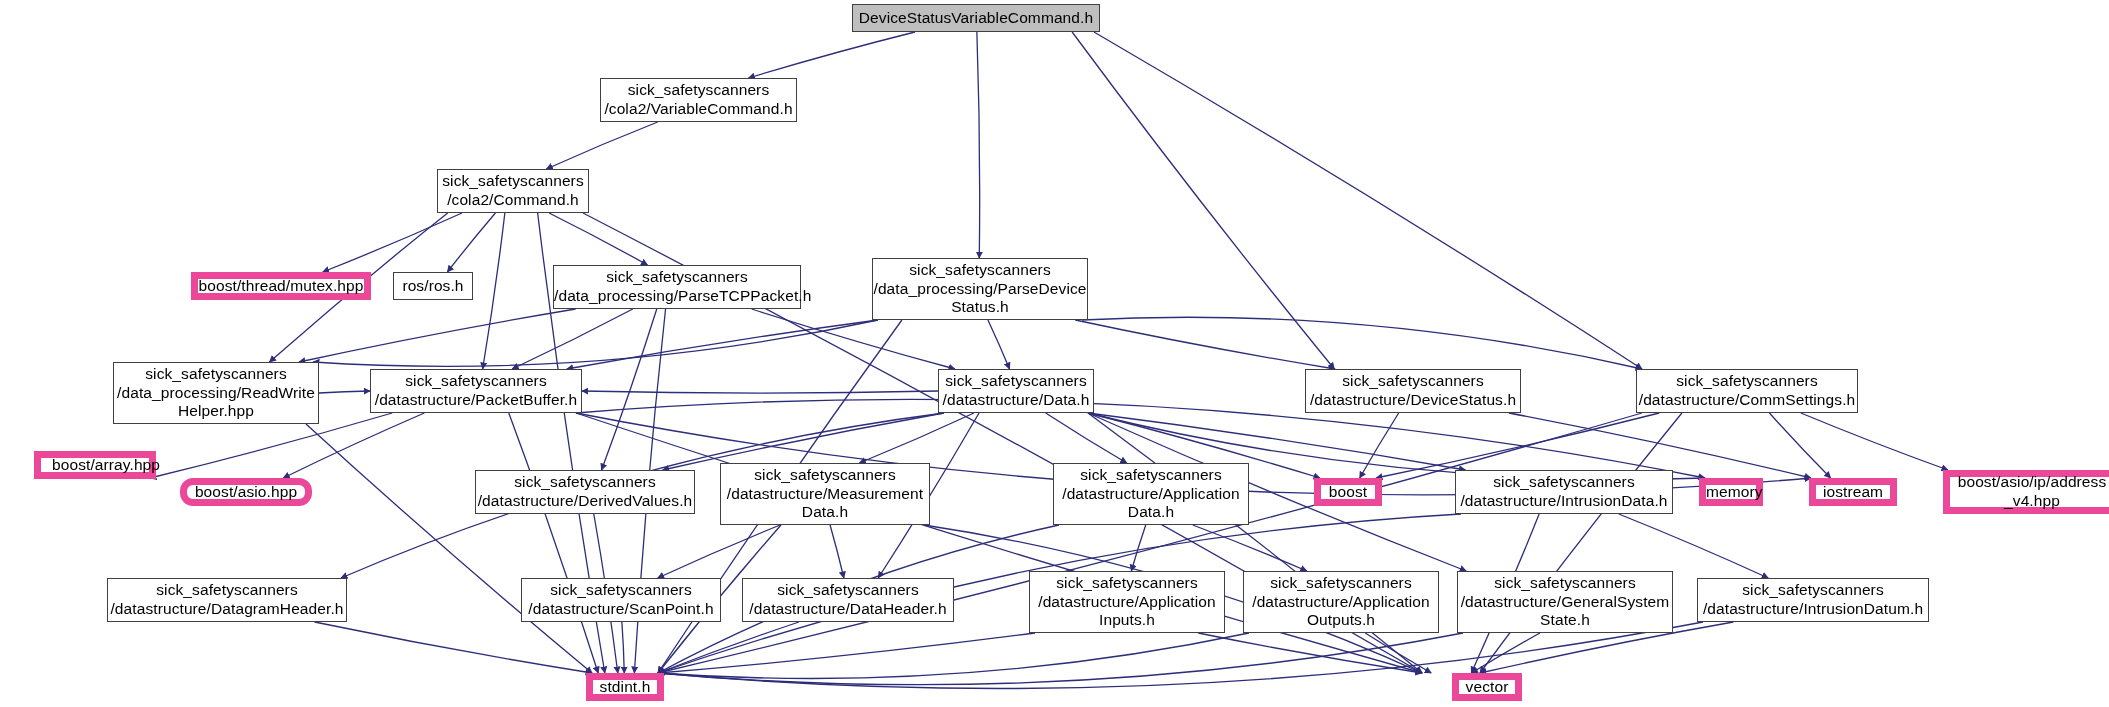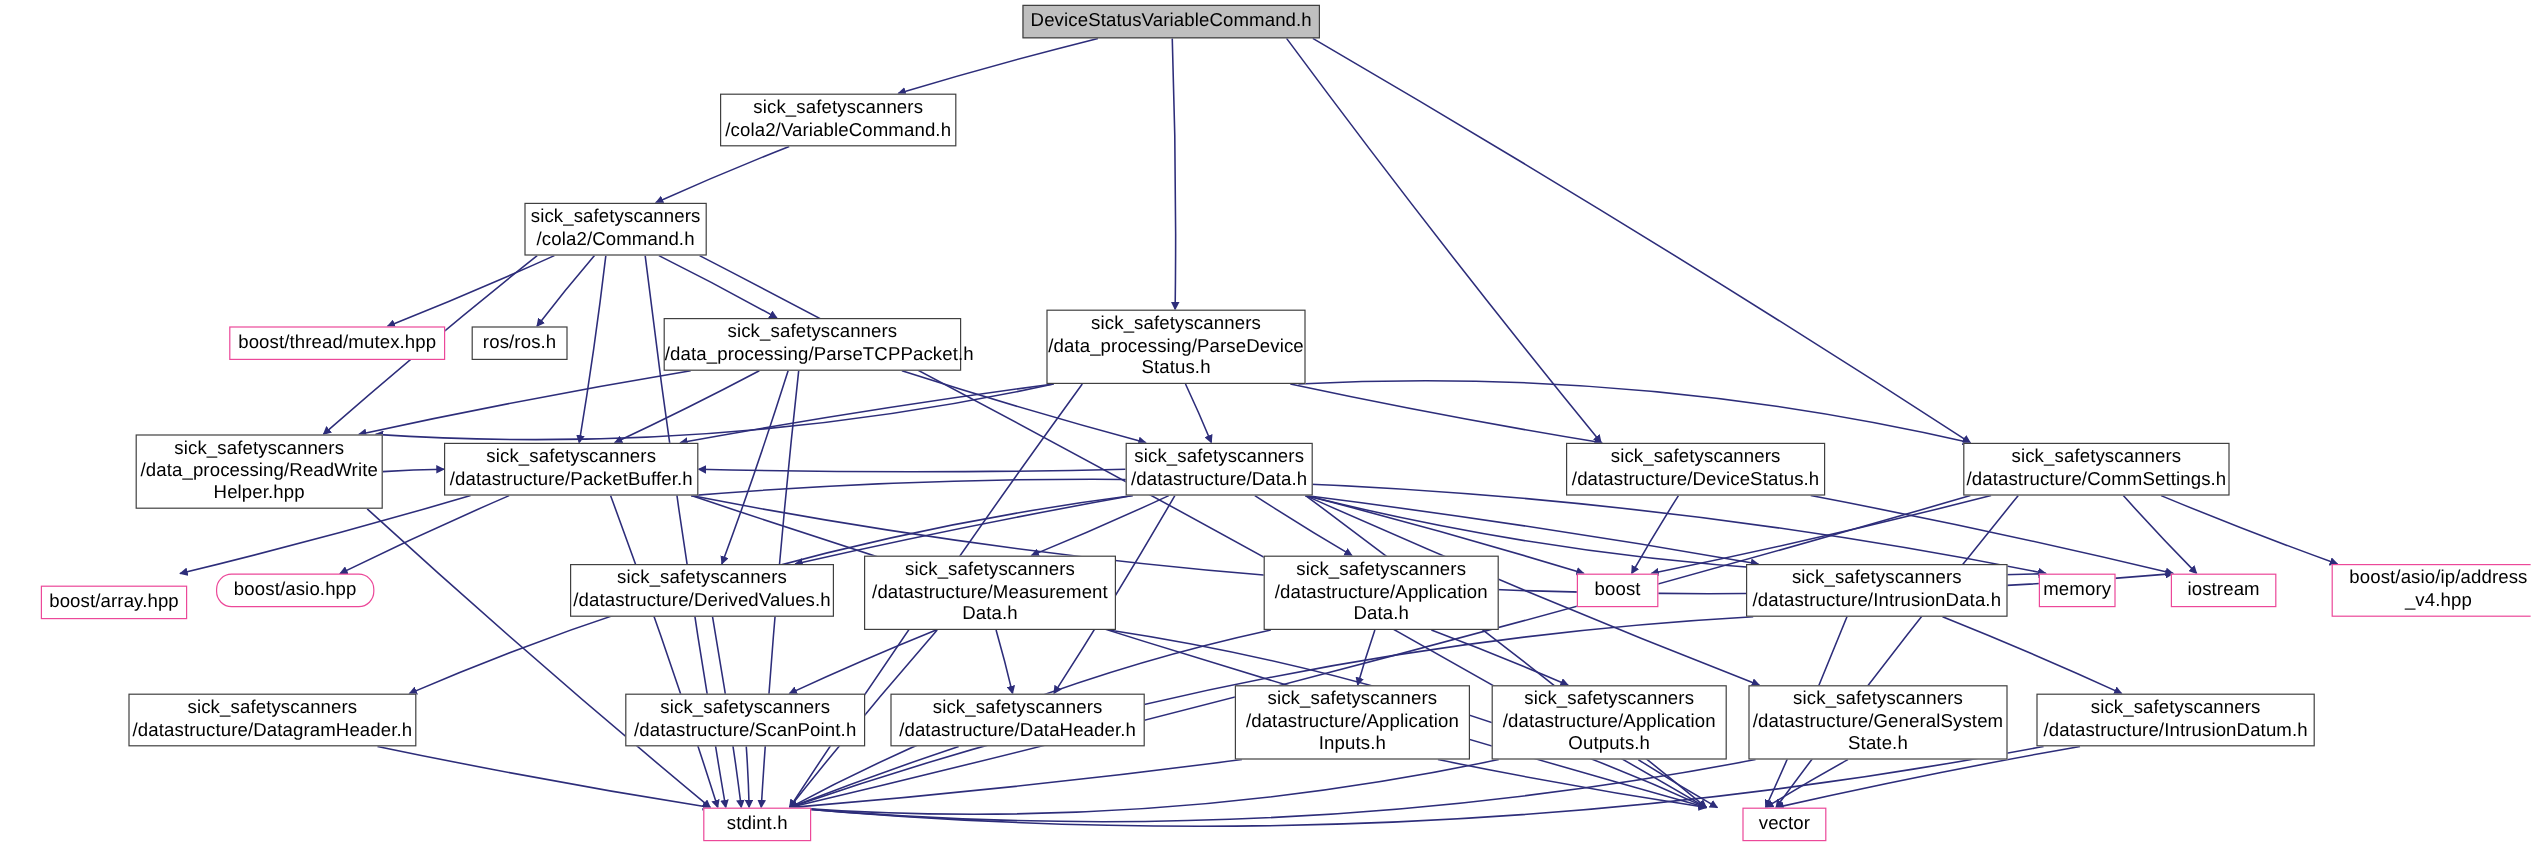--- a/index.html
+++ b/index.html
@@ -30,21 +30,21 @@
     justify-content: center;
     text-align: center;
     background: #ffffff;
     color: #000000;
     font-size: 15.5px;
     line-height: 1.22;
     white-space: pre;
     letter-spacing: 0.1px;
   }
   .node.sys {
-    border: 1px solid #ec4899;
+    border: 7px solid #ec4899;
   }
   .node.local {
     border: 1px solid #404040;
   }
   .node.root {
     border: 1px solid #404040;
     background: #bfbfbf;
   }
   .node .lbl { display: block; width: 100%; }
 </style>
@@ -149,21 +149,21 @@
 /data_processing/ReadWrite
 Helper.hpp</span></div>
       <div class="node local" style="left: 370px; top: 369px; width: 212px; height: 44px;"><span class="lbl">sick_safetyscanners
 /datastructure/PacketBuffer.h</span></div>
       <div class="node local" style="left: 938px; top: 369px; width: 156px; height: 44px;"><span class="lbl">sick_safetyscanners
 /datastructure/Data.h</span></div>
       <div class="node local" style="left: 1305px; top: 369px; width: 216px; height: 44px;"><span class="lbl">sick_safetyscanners
 /datastructure/DeviceStatus.h</span></div>
       <div class="node local" style="left: 1636px; top: 369px; width: 222px; height: 44px;"><span class="lbl">sick_safetyscanners
 /datastructure/CommSettings.h</span></div>
-      <div class="node sys" style="left: 34px; top: 488px; width: 122px; height: 28px;"><span class="lbl">boost/array.hpp</span></div>
+      <div class="node sys" style="left: 34px; top: 451px; width: 122px; height: 28px; padding-left: 11px;"><span class="lbl">boost/array.hpp</span></div>
       <div class="node sys" style="left: 180px; top: 478px; width: 132px; height: 28px; border-radius: 13px;"><span class="lbl">boost/asio.hpp</span></div>
       <div class="node local" style="left: 475px; top: 470px; width: 220px; height: 44px;"><span class="lbl">sick_safetyscanners
 /datastructure/DerivedValues.h</span></div>
       <div class="node local" style="left: 720px; top: 463px; width: 210px; height: 62px;"><span class="lbl">sick_safetyscanners
 /datastructure/Measurement
 Data.h</span></div>
       <div class="node local" style="left: 1053px; top: 463px; width: 196px; height: 62px;"><span class="lbl">sick_safetyscanners
 /datastructure/Application
 Data.h</span></div>
       <div class="node sys" style="left: 1314px; top: 478px; width: 68px; height: 28px;"><span class="lbl">boost</span></div>
@@ -183,16 +183,16 @@
 /datastructure/Application
 Inputs.h</span></div>
       <div class="node local" style="left: 1243px; top: 571px; width: 196px; height: 62px;"><span class="lbl">sick_safetyscanners
 /datastructure/Application
 Outputs.h</span></div>
       <div class="node local" style="left: 1457px; top: 571px; width: 216px; height: 62px;"><span class="lbl">sick_safetyscanners
 /datastructure/GeneralSystem
 State.h</span></div>
       <div class="node local" style="left: 1697px; top: 578px; width: 232px; height: 44px;"><span class="lbl">sick_safetyscanners
 /datastructure/IntrusionDatum.h</span></div>
-      <div class="node sys" style="left: 586px; top: 673px; width: 90px; height: 28px;"><span class="lbl">stdint.h</span></div>
+      <div class="node sys" style="left: 586px; top: 673px; width: 78px; height: 28px;"><span class="lbl">stdint.h</span></div>
       <div class="node sys" style="left: 1416px; top: 673px; width: 70px; height: 28px; margin-left: 36px;"><span class="lbl">vector</span></div>
     </div>
 </div>
 
 </body></html>

